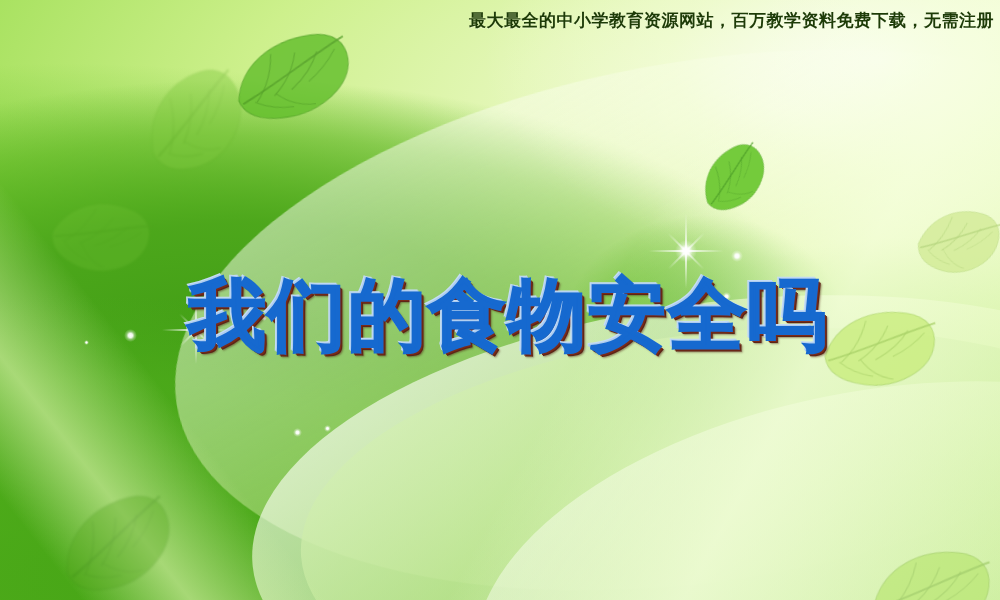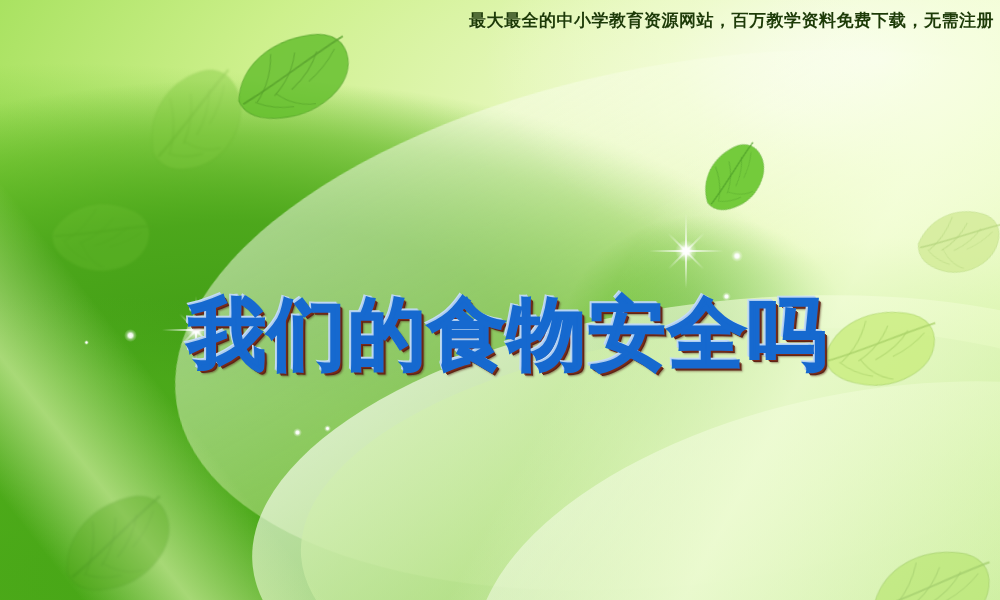--- a/index.html
+++ b/index.html
@@ -124,23 +124,24 @@
     color: #1d3b07;
     letter-spacing: .5px;
     white-space: nowrap;
     text-shadow: 0 1px 0 rgba(255,255,255,.35);
   }
 
   
   #title-wrap {
     position: absolute;
     left: 188px;
-    top: 286px;
+    top: 268px;
     width: 640px;
     height: 100px;
+    font-family: Liberation Serif, serif;
   }
   #title {
     position: relative;
     font-size: 78px;
     line-height: 96px;
     font-weight: bold;
     letter-spacing: 2px;
     white-space: nowrap;
     color: #1669cf;
     -webkit-text-stroke: 2px #1669cf;

